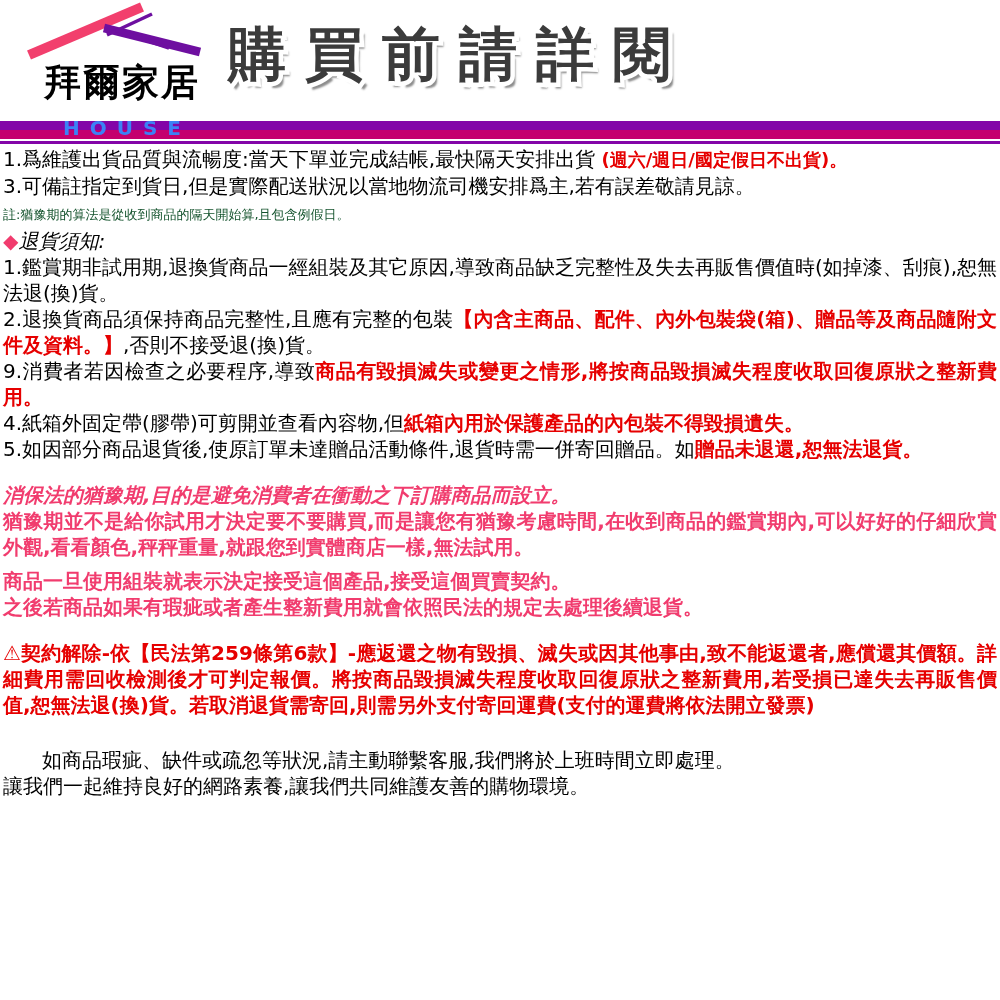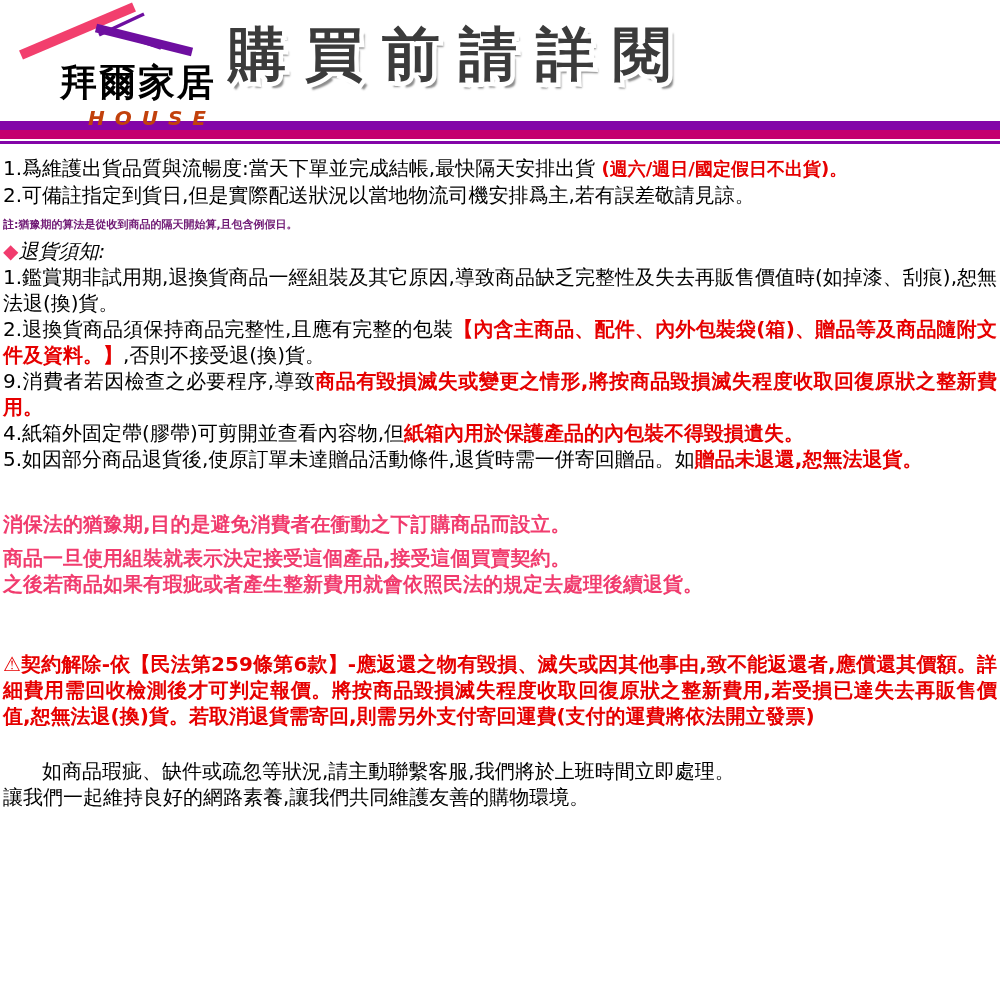--- a/index.html
+++ b/index.html
@@ -1,53 +1,53 @@
 <!DOCTYPE html>
 <html><head>
 <meta charset="utf-8">
 <style>
   html,body{margin:0;padding:0;background:#ffffff;}
   body{width:1000px;height:1000px;font-family:"DejaVu Sans",sans-serif;}
   .page{position:relative;width:1000px;height:1000px;background:#fff;overflow:hidden;}
 
   
   .header{position:relative;height:121px;}
-  .logo{position:absolute;left:12px;top:2px;width:204px;text-align:right;}
+  .logo{position:absolute;left:20px;top:2px;width:204px;text-align:center;}
   .logo svg{display:block;margin:0 auto;}
   .brand-name{font-size:37px;color:#000;font-weight:600;letter-spacing:2px;line-height:1.05;}
-  .brand-sub{font-size:20px;color:#c2410c;font-weight:600;letter-spacing:10px;padding-left:10px;margin-top:3px;font-style:italic;}
+  .brand-sub{font-size:20px;color:#3b82f6;font-weight:600;letter-spacing:10px;padding-left:10px;margin-top:13px;}
 
   .title-wrap{position:absolute;left:228px;top:24px;height:94px;width:760px;}
   .title-layer{position:absolute;left:0;top:0;white-space:nowrap;
     font-size:58px;font-weight:700;letter-spacing:19px;line-height:1.05;}
   .title-outline{color:#ffffff;-webkit-text-stroke:9px #ffffff;
     text-shadow:5px 6px 2px #8d8d8d;}
   .title-fill{color:#3b3b3b;}
 
   
   .d1{height:9px;background:#8305A8;}
   .d2{height:9px;background:#C4006E;}
   .d3{height:2px;background:#ffffff;}
   .d4{height:3px;background:#8305A8;}
 
   
-  .content{padding:11px 3px 0 3px;font-size:20px;line-height:26px;color:#000;
+  .content{padding:2px 3px 0 3px;font-size:20px;line-height:26px;color:#000;
     text-align:justify;}
   p.para{margin:0;}
   .seg{white-space:pre-wrap;}
   .c-red{color:#E60000;font-weight:bold;}
   .c-redinline{color:#E60000;font-weight:bold;font-size:18px;}
-  .c-note{color:#701a75;font-weight:bold;font-size:11px;}
+  .c-note{color:#14532d;font-weight:normal;font-size:13px;}
   .c-diamond{color:#F13C6E;}
   .c-pink{color:#F13C6E;font-weight:bold;}
 
   .return-header{margin-top:6px;font-style:italic;}
-  #blk-hes1{margin-top:39px;}
+  #blk-hes1{margin-top:20px;font-style:italic;}
   #blk-hes3{margin-top:8px;}
-  #blk-contract{margin-top:54px;}
+  #blk-contract{margin-top:20px;}
   #blk-service1{margin-top:29px;margin-left:39px;}
 </style>
 </head>
 <body>
 
 <div class="page">
 
   <div class="header">
     <div class="logo">
       <svg width="200" height="62" viewBox="0 0 200 62">
@@ -69,31 +69,32 @@
   <div>
     <div class="d1"></div>
     <div class="d2"></div>
     <div class="d3"></div>
     <div class="d4"></div>
   </div>
 
   <div class="content">
 
     <p class="para"><span class="seg">1.爲維護出貨品質與流暢度:當天下單並完成結帳,最快隔天安排出貨 </span><span class="seg c-redinline">(週六/週日/國定假日不出貨)。</span></p>
-    <p class="para"><span class="seg">2.可備註指定到貨日,但是實際配送狀況以當地物流司機安排爲主,若有誤差敬請見諒。</span></p>
+    <p class="para"><span class="seg">3.可備註指定到貨日,但是實際配送狀況以當地物流司機安排爲主,若有誤差敬請見諒。</span></p>
     <p class="para"><span class="seg c-note">註:猶豫期的算法是從收到商品的隔天開始算,且包含例假日。</span></p>
 
     <p class="para return-header"><span class="seg c-diamond">◆</span><span class="seg">退貨須知:</span></p>
     <p class="para"><span class="seg">1.鑑賞期非試用期,退換貨商品一經組裝及其它原因,導致商品缺乏完整性及失去再販售價值時(如掉漆、刮痕),恕無法退(換)貨。</span></p>
     <p class="para"><span class="seg">2.退換貨商品須保持商品完整性,且應有完整的包裝</span><span class="seg c-red">【內含主商品、配件、內外包裝袋(箱)、贈品等及商品隨附文件及資料。】</span><span class="seg">,否則不接受退(換)貨。</span></p>
     <p class="para"><span class="seg">9.消費者若因檢查之必要程序,導致</span><span class="seg c-red">商品有毀損滅失或變更之情形,將按商品毀損滅失程度收取回復原狀之整新費用。</span></p>
     <p class="para"><span class="seg">4.紙箱外固定帶(膠帶)可剪開並查看內容物,但</span><span class="seg c-red">紙箱內用於保護產品的內包裝不得毀損遺失。</span></p>
     <p class="para"><span class="seg">5.如因部分商品退貨後,使原訂單未達贈品活動條件,退貨時需一併寄回贈品。如</span><span class="seg c-red">贈品未退還,恕無法退貨。</span></p>
 
     <p class="para" id="blk-hes1"><span class="seg c-pink">消保法的猶豫期,目的是避免消費者在衝動之下訂購商品而設立。</span></p>
+    <p class="para"><span class="seg c-pink">猶豫期並不是給你試用才決定要不要購買,而是讓您有猶豫考慮時間,在收到商品的鑑賞期內,可以好好的仔細欣賞外觀,看看顏色,秤秤重量,就跟您到實體商店一樣,無法試用。</span></p>
     <p class="para" id="blk-hes3"><span class="seg c-pink">商品一旦使用組裝就表示決定接受這個產品,接受這個買賣契約。</span></p>
     <p class="para"><span class="seg c-pink">之後若商品如果有瑕疵或者產生整新費用就會依照民法的規定去處理後續退貨。</span></p>
 
     <p class="para" id="blk-contract"><span class="seg c-red">⚠契約解除-依【民法第259條第6款】-應返還之物有毀損、滅失或因其他事由,致不能返還者,應償還其價額。詳細費用需回收檢測後才可判定報價。將按商品毀損滅失程度收取回復原狀之整新費用,若受損已達失去再販售價值,恕無法退(換)貨。若取消退貨需寄回,則需另外支付寄回運費(支付的運費將依法開立發票)</span></p>
 
     <p class="para" id="blk-service1"><span class="seg">如商品瑕疵、缺件或疏忽等狀況,請主動聯繫客服,我們將於上班時間立即處理。</span></p>
     <p class="para"><span class="seg">讓我們一起維持良好的網路素養,讓我們共同維護友善的購物環境。</span></p>
 
   </div>
 </div>

